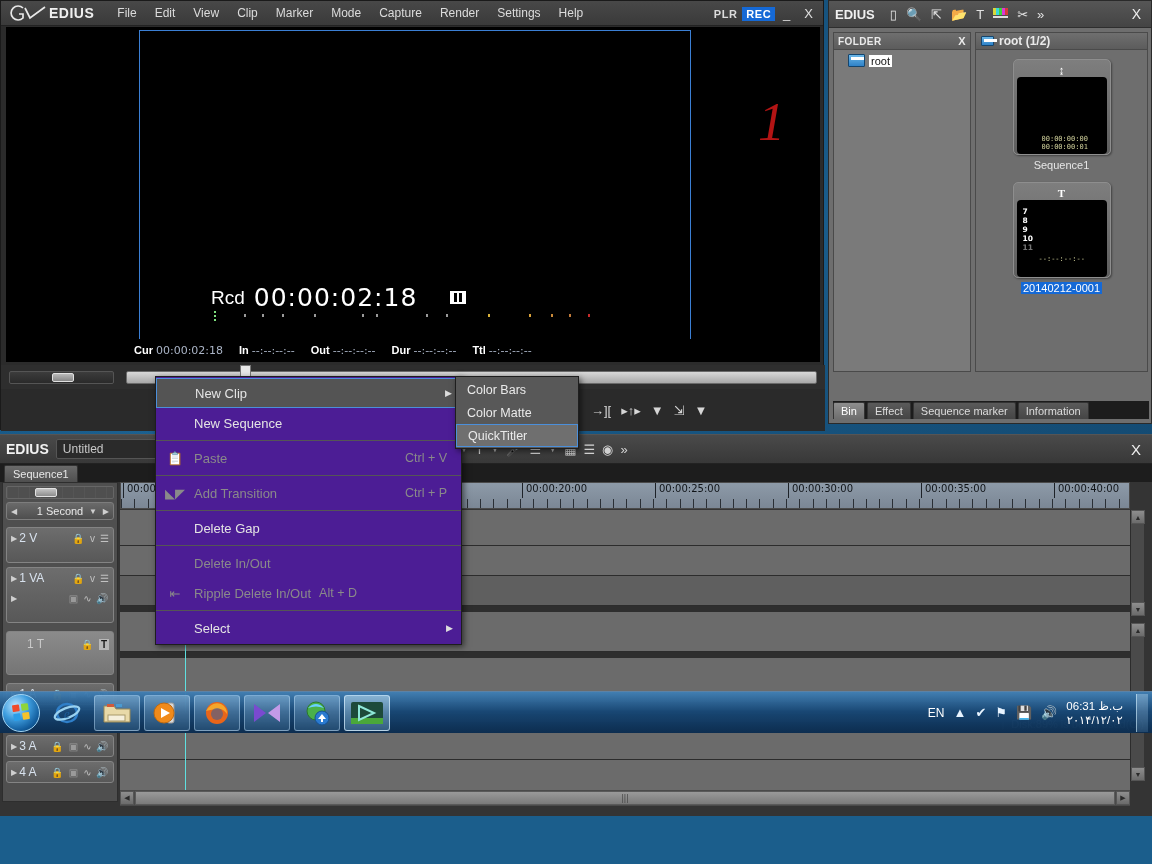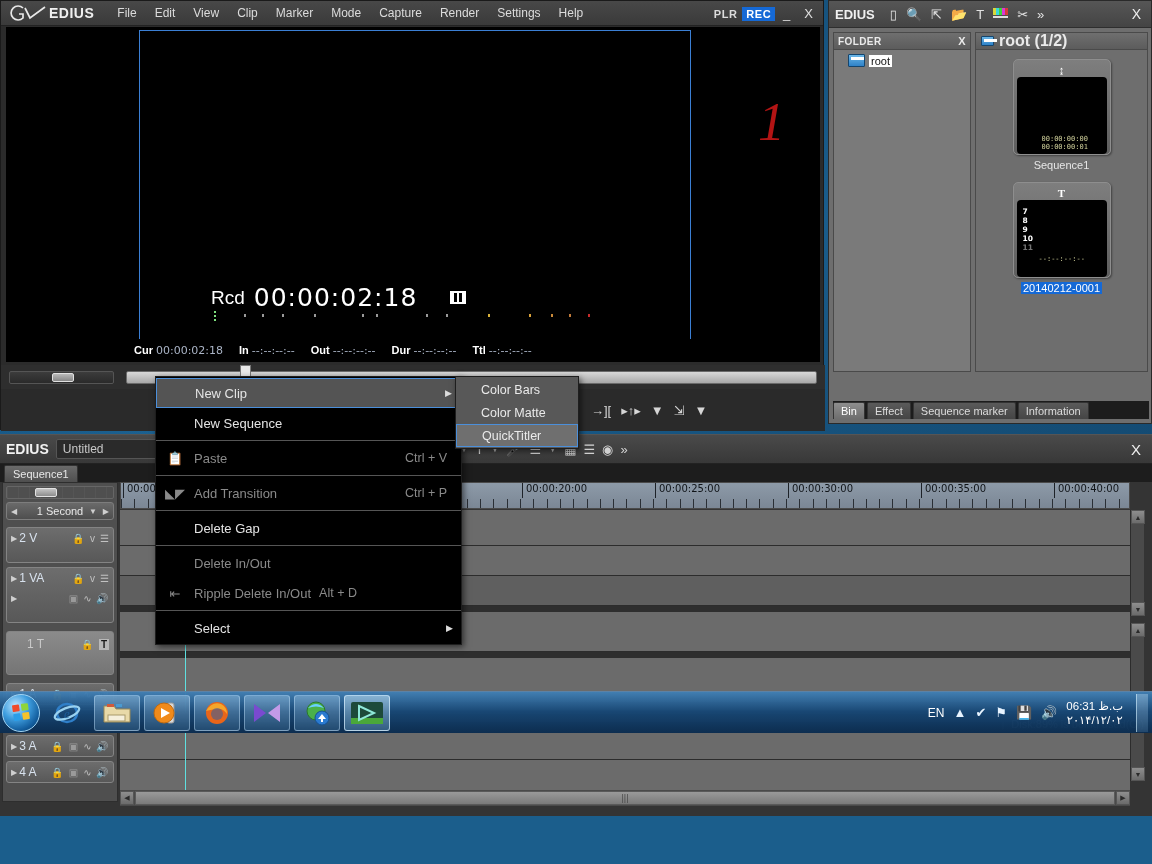--- a/index.html
+++ b/index.html
@@ -161,21 +161,21 @@
   }
   .tree-label { background: #fff; color: #111; font-size: 11px; padding: 0 2px; }
 
   .clip-pane {
     position: absolute; left: 146px; top: 31px; width: 173px; height: 340px;
     background: #6e6e6e; border: 1px solid #4a4a4a;
   }
   .clip-head {
     height: 17px; background: linear-gradient(#6f6f6f,#5c5c5c);
     display: flex; align-items: center; gap: 5px; padding: 0 5px;
-    color: #eaeaea; font-size: 16px; font-weight: bold;
+    color: #eaeaea; font-size: 12px; font-weight: bold;
     border-bottom: 1px solid #4a4a4a;
   }
   .clip-head .folder-ico { width: 13px; height: 10px; }
   .thumb-wrap { display: flex; flex-direction: column; align-items: center; margin-top: 9px; }
   .thumb {
     width: 98px; height: 96px; background: linear-gradient(#7e7e7e,#5e5e5e);
     border: 1px solid #8e8e8e; border-radius: 5px; padding: 3px;
     box-shadow: 1px 1px 2px rgba(0,0,0,.4);
   }
   .thumb .badge-row { height: 14px; display: flex; align-items: center; justify-content: center; }
@@ -325,21 +325,21 @@
     position: absolute; left: 0; bottom: 0; width: 1152px; height: 20px;
     background: linear-gradient(#3e3e3e,#2e2e2e); border-top: 1px solid #555;
     display: flex; align-items: center; justify-content: flex-end; padding-right: 8px;
   }
   .status-text { color: #d8d8d8; font-size: 11px; }
   .status-sep { color: #777; margin: 0 7px; font-size: 11px; }
 
   
   .ctx {
     position: absolute; left: 155px; top: 376px; width: 307px;
-    background: #000000; border: 1px solid #1e1e1e; z-index: 50;
+    background: #4c1d95; border: 1px solid #1e1e1e; z-index: 50;
     box-shadow: 2px 2px 6px rgba(0,0,0,.55);
     padding: 1px 0;
   }
   .ctx-item {
     height: 30px; display: flex; align-items: center;
     color: #e4e4e4; font-size: 13px; padding: 0 8px 0 0; position: relative;
   }
   .ctx-item .gutter { width: 38px; display: flex; align-items: center; justify-content: center; }
   .ctx-item .lbl { flex: 1; }
   .ctx-item .acc { color: #cfcfcf; font-size: 12.5px; margin-right: 6px; }
@@ -350,21 +350,21 @@
     background: #545454; border: 1px solid #4b8fdb;
   }
   .ctx-sep { height: 1px; background: #555; margin: 2px 0; }
 
   .submenu {
     position: absolute; left: 455px; top: 376px; width: 124px;
     background: #585858; border: 1px solid #1e1e1e; z-index: 60;
     box-shadow: 2px 2px 6px rgba(0,0,0,.55); padding: 1px 0;
   }
   .sub-item {
-    height: 23px; display: flex; align-items: center; padding-left: 25px;
+    height: 23px; display: flex; align-items: center; padding-left: 11px;
     color: #eaeaea; font-size: 12.5px;
   }
   .sub-item.hl { background: #6f6f6f; border: 1px solid #4b8fdb; }
 
   
   .taskbar {
     position: absolute; left: 0; bottom: 0; width: 1152px; height: 42px;
     background: linear-gradient(180deg, rgba(64,128,182,.95) 0%, rgba(22,70,116,.97) 48%, rgba(12,45,80,.98) 100%);
     border-top: 1px solid rgba(160,200,235,.55);
     display: flex; align-items: center;

